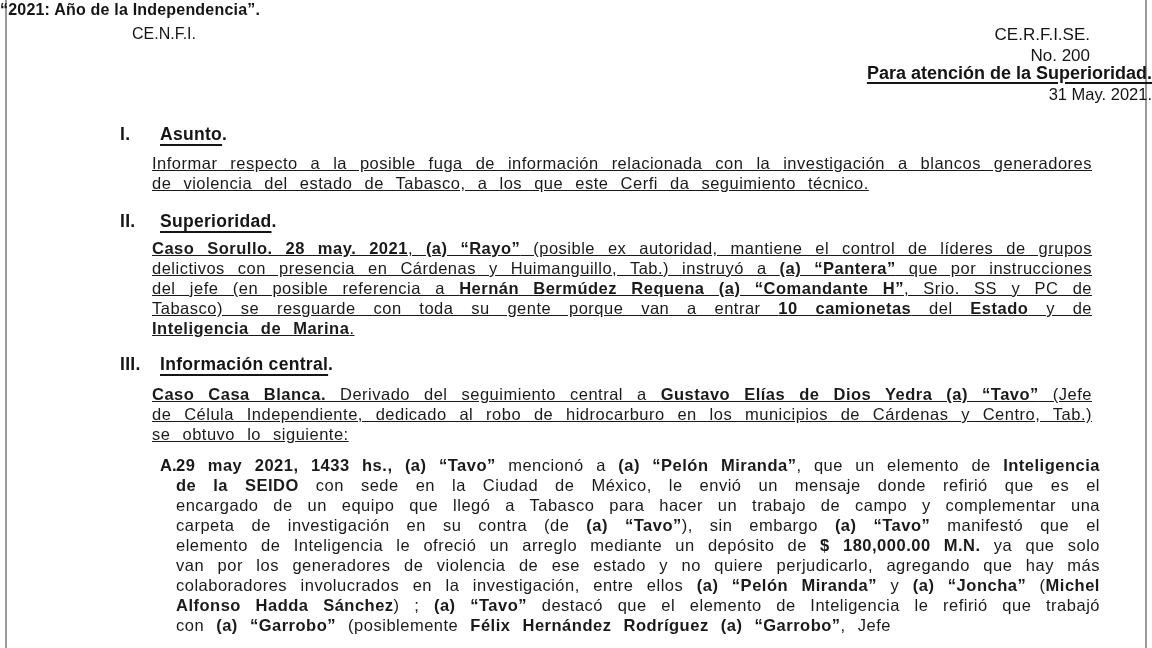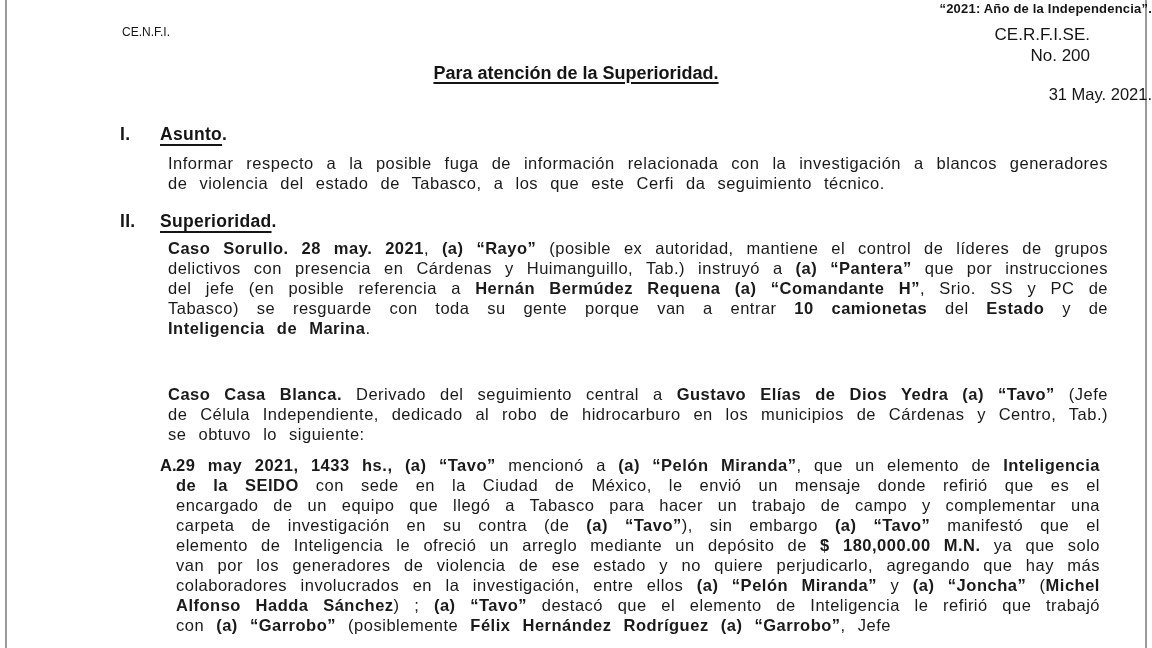--- a/index.html
+++ b/index.html
@@ -6,44 +6,44 @@
   html, body { width: 1152px; height: 648px; overflow: hidden; background: #ffffff; }
   .page {
     position: relative; width: 1152px; height: 648px; background: #ffffff;
     font-family: "Liberation Sans", sans-serif; color: #151515; overflow: hidden;
   }
   .vline { position: absolute; top: 0; bottom: 0; width: 2px; background: #9a9a9a; }
   .vline.left  { left: 5px; }
   .vline.right { left: 1145px; }
 
   .motto {
-    position: absolute; top: 1px; left: 0; right: 0; text-align: right;
-    font-size: 13px; font-weight: bold; letter-spacing: 0.2px;
+    position: absolute; top: 1px; left: 0; right: 0; text-align: left;
+    font-size: 16px; font-weight: bold; letter-spacing: 0.2px;
   }
-  .unit-left { position: absolute; top: 25px; left: 122px; font-size: 12px; }
+  .unit-left { position: absolute; top: 25px; left: 132px; font-size: 16px; }
   .unit-right {
     position: absolute; top: 25px; right: 62px; text-align: right;
     font-size: 17px; line-height: 20.5px;
   }
   .title-line {
-    position: absolute; top: 63px; left: 0; right: 0; text-align: center;
+    position: absolute; top: 63px; left: 0; right: 0; text-align: right;
     font-size: 18px; font-weight: bold;
   }
   .title-line .u { text-decoration: underline; text-decoration-thickness: 2px; text-underline-offset: 3px; }
   .date-line { position: absolute; top: 85px; left: 0; right: 0; text-align: right; font-size: 16.5px; }
 
   .sec-head { position: absolute; left: 120px; font-size: 17.5px; font-weight: bold; letter-spacing: 0.3px; }
   .sec-head .num { display: inline-block; width: 40px; }
   .sec-head .u { text-decoration: underline; text-decoration-thickness: 2px; text-underline-offset: 3.5px; }
 
   .para, .item-text {
     font-size: 16.5px; line-height: 20px; text-align: justify;
     letter-spacing: 0.5px; word-spacing: 7px; color: #1a1a1a;
   }
-  .para { position: absolute; left: 168px; width: 940px; }
+  .para { position: absolute; left: 152px; width: 940px; text-decoration: underline; }
   .bold, .b { font-weight: bold; }
 
   .item { position: absolute; left: 160px; width: 940px; }
   .item .marker {
     position: absolute; left: 0; top: 0; font-weight: bold; font-size: 16.5px; line-height: 20px;
   }
   .item .item-text { margin-left: 16px; }
 </style>
 </head>
 <body>
@@ -67,19 +67,22 @@
   <div class="sec-head" style="top:124px">
     <span class="num">I.</span><span class="u">Asunto</span><span>.</span>
   </div>
   <div class="para" style="top:153px"><span>Informar respecto a la posible fuga de información relacionada con la investigación a blancos generadores de violencia del estado de Tabasco, a los que este Cerfi da seguimiento técnico.</span></div>
 
   <div class="sec-head" style="top:211px">
     <span class="num">II.</span><span class="u">Superioridad</span><span>.</span>
   </div>
   <div class="para" style="top:238px"><span class="b">Caso Sorullo. 28 may. 2021</span><span>, </span><span class="b">(a) “Rayo”</span><span> (posible ex autoridad, mantiene el control de líderes de grupos delictivos con presencia en Cárdenas y Huimanguillo, Tab.) instruyó a </span><span class="b">(a) “Pantera”</span><span> que por instrucciones del jefe (en posible referencia a </span><span class="b">Hernán Bermúdez Requena (a) “Comandante H”</span><span>, Srio. SS y PC de Tabasco) se resguarde con toda su gente porque van a entrar </span><span class="b">10 camionetas</span><span> del </span><span class="b">Estado</span><span> y de </span><span class="b">Inteligencia de Marina</span><span>.</span></div>
 
+  <div class="sec-head" style="top:354px">
+    <span class="num">III.</span><span class="u">Información central</span><span>.</span>
+  </div>
   <div class="para" style="top:384px"><span class="b">Caso Casa Blanca.</span><span> Derivado del seguimiento central a </span><span class="b">Gustavo Elías de Dios Yedra (a) “Tavo”</span><span> (Jefe de Célula Independiente, dedicado al robo de hidrocarburo en los municipios de Cárdenas y Centro, Tab.) se obtuvo lo siguiente:</span></div>
 
   <div class="item" style="top:455px">
     <span class="marker">A.</span>
     <div class="item-text"><span class="b">29 may 2021, 1433 hs., (a) “Tavo”</span><span> mencionó a </span><span class="b">(a) “Pelón Miranda”</span><span>, que un elemento de </span><span class="b">Inteligencia de la SEIDO</span><span> con sede en la Ciudad de México, le envió un mensaje donde refirió que es el encargado de un equipo que llegó a Tabasco para hacer un trabajo de campo y complementar una carpeta de investigación en su contra (de </span><span class="b">(a) “Tavo”</span><span>), sin embargo </span><span class="b">(a) “Tavo”</span><span> manifestó que el elemento de Inteligencia le ofreció un arreglo mediante un depósito de </span><span class="b">$ 180,000.00 M.N.</span><span> ya que solo van por los generadores de violencia de ese estado y no quiere perjudicarlo, agregando que hay más colaboradores involucrados en la investigación, entre ellos </span><span class="b">(a) “Pelón Miranda”</span><span> y </span><span class="b">(a) “Joncha”</span><span> (</span><span class="b">Michel Alfonso Hadda Sánchez</span><span>) ; </span><span class="b">(a) “Tavo”</span><span> destacó que el elemento de Inteligencia le refirió que trabajó con </span><span class="b">(a) “Garrobo”</span><span> (posiblemente </span><span class="b">Félix Hernández Rodríguez (a) “Garrobo”</span><span>, Jefe</span></div>
   </div>
 </div>
 
 </body></html>

